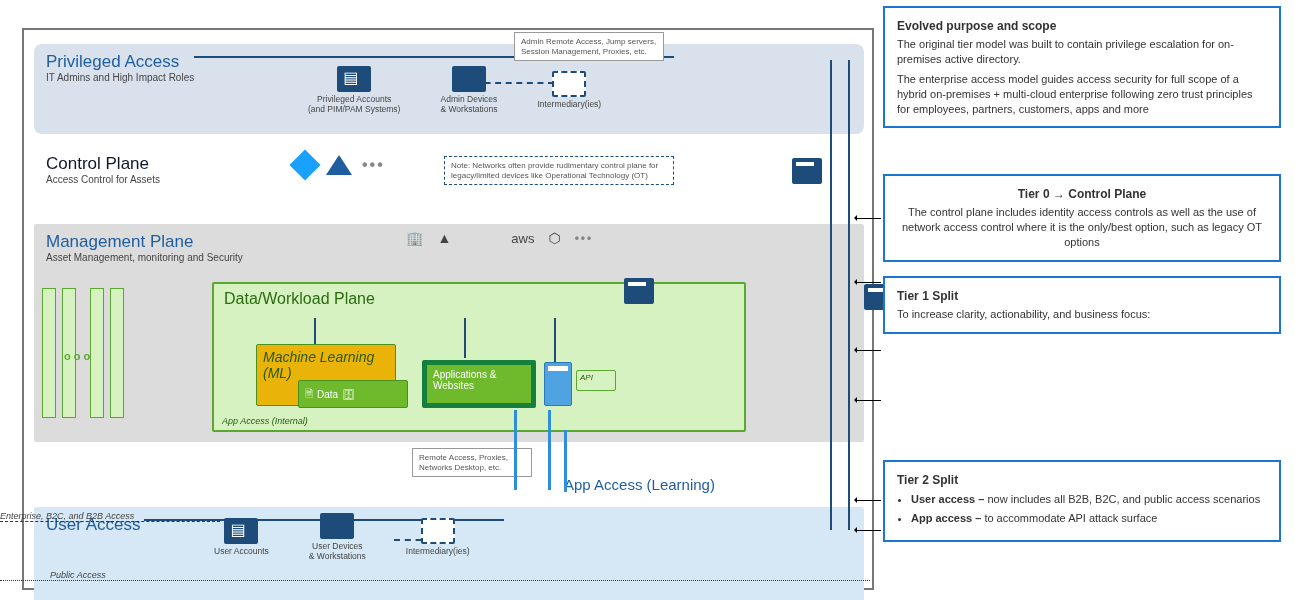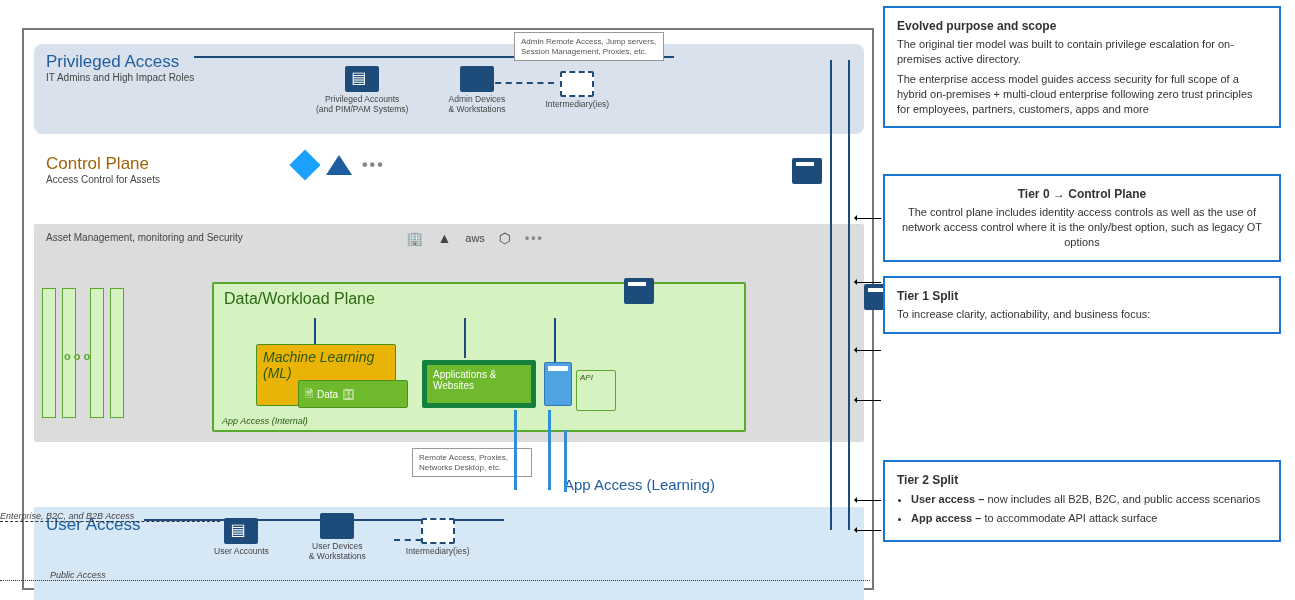--- a/index.html
+++ b/index.html
@@ -3,21 +3,21 @@
 <meta charset="utf-8">
 <style>
   * { box-sizing: border-box; margin: 0; padding: 0; }
   body { font-family: "Segoe UI", Arial, sans-serif; width: 1295px; height: 600px; background: #fff; position: relative; font-size: 11px; color: #333; }
   .diagram { position: absolute; left: 22px; top: 28px; width: 852px; height: 562px; border: 2px solid #777; background: #fff; }
   .plane { position: absolute; }
   .plane-title { font-size: 17px; font-weight: 400; color: #1e5d9e; }
   .plane-sub { font-size: 10px; color: #444; }
   .privileged { left: 10px; top: 14px; width: 830px; height: 90px; background: #d9e2ec; border-radius: 8px; padding: 8px 12px; }
   .control { left: 10px; top: 118px; width: 830px; padding: 6px 12px; }
-  .control .plane-title { color: #a16207; }
+  .control .plane-title { color: #0f172a; }
   .mgmt { left: 10px; top: 194px; width: 830px; height: 218px; background: #dcdcdc; border-radius: 2px; padding: 8px 12px; }
   .workload { position: absolute; left: 178px; top: 58px; width: 534px; height: 150px; background: #d6f2c0; border: 2px solid #5aa82f; border-radius: 2px; padding: 6px 10px; }
   .workload .plane-title { color: #2a6b12; font-size: 16px; }
   .inner-box { position: absolute; border: 1px solid #4a901f; background: #eab308; font-size: 14px; font-style: italic; color: #2a5a0f; padding: 4px 6px; border-radius: 2px; }
   .data-box { position: absolute; left: 84px; top: 96px; width: 110px; height: 28px; background: #6eb92c; color: #fff; border: 1px solid #4a901f; font-size: 10px; font-style: normal; padding: 4px 6px; border-radius: 2px; display:flex; align-items:center; gap:4px; }
   .apps-box { position: absolute; left: 208px; top: 76px; width: 114px; height: 48px; background: #6eb92c; color: #fff; border: 5px solid #15803d; font-size: 10px; padding: 4px 6px; border-radius: 2px; }
   .user-access { left: 10px; top: 440px; width: 830px; height: 108px; background: #d6e7f5; border-radius: 2px; padding: 8px 12px; margin-top: 37px; }
   .user-access .plane-title { color: #1e5d9e; }
   .annotation { position: absolute; right: 14px; width: 398px; border: 2px solid #1976d2; background: #fff; padding: 10px 12px; font-size: 11px; line-height: 1.35; }
   .annotation .ann-title { font-weight: 700; font-size: 12px; margin-bottom: 3px; }
@@ -46,35 +46,35 @@
   .mgmt-icons { position:absolute; left:372px; top:6px; display:flex; align-items:center; gap:14px; font-size:14px; color:#444; }
   .ctrl-icons { position:absolute; left:260px; top:6px; display:flex; align-items:center; gap:10px; font-size:14px; }
   .diamond { width:22px; height:22px; background:#1aa0ff; transform:rotate(45deg); display:inline-block; }
   .pyramid { width:0; height:0; border-left:13px solid transparent; border-right:13px solid transparent; border-bottom:20px solid #1e5d9e; }
   .app-access-label { position:absolute; left:540px; top:446px; font-size:15px; color:#1e5d9e; }
   .enterprise-label { position:absolute; left:0px; top:511px; font-size:9px; font-style:italic; color:#444; }
   .public-label { position:absolute; left:50px; top:570px; font-size:9px; font-style:italic; color:#444; }
   .dashed-h { position:absolute; border-top:1px dashed #333; height:0; }
   .dotted-h { position:absolute; border-top:1px dotted #333; height:0; }
   .app-access-int { position:absolute; left:8px; top:132px; font-size:9px; font-style:italic; color:#2a5a0f; }
-  .api-box { position:absolute; left:362px; top:86px; width:40px; height:41px; background:#d6f2c0; border:1px solid #5aa82f; font-size:8px; font-style:italic; color:#2a5a0f; padding:2px 3px; border-radius:2px;}
+  .api-box { position:absolute; left:362px; top:86px; width:40px; height:21px; background:#d6f2c0; border:1px solid #5aa82f; font-size:8px; font-style:italic; color:#2a5a0f; padding:2px 3px; border-radius:2px;}
   .mini-img { position:absolute; left:330px; top:78px; width:28px; height:44px; background:#4fa3e0; border:1px solid #2e78b8; border-radius:2px;}
   .mini-img::after{content:''; position:absolute; left:3px; top:3px; width:20px; height:5px; background:#fff;}
 </style>
 </head>
 <body>
 
 <div class="diagram">
 
   <div class="plane privileged">
     <div class="plane-title">Privileged Access</div>
     <div class="plane-sub">IT Admins and High Impact Roles</div>
     <div class="connector" style="left:160px; top:12px; width:480px;"></div>
     <div class="connector dashed" style="left:440px; top:38px; width:80px;"></div>
-    <div class="row-icons" style="left:282px; top:22px;justify-content:space-between;">
+    <div class="row-icons" style="left:274px; top:22px;justify-content:space-between;">
       <div class="icon-stack">
         <div class="icon-box id"></div>
         <div class="icon-label" style="white-space:pre-line">Privileged Accounts
 (and PIM/PAM Systems)</div>
       </div>
       <div class="icon-stack">
         <div class="icon-box" style="background:#1e4c7a;"></div>
         <div class="icon-label" style="white-space:pre-line">Admin Devices
 &amp; Workstations</div>
       </div>
@@ -88,28 +88,30 @@
 
   <div class="plane control">
     <div class="plane-title">Control Plane</div>
     <div class="plane-sub">Access Control for Assets</div>
     <div class="ctrl-icons">
       <span class="diamond"></span>
       <span class="pyramid"></span>
       <span class="dots3">•••</span>
     </div>
   </div>
+  <div class="callout dashed" style="left:420px; top:126px;">Note: Networks often provide rudimentary control plane for legacy/limited devices like Operational Technology (OT)</div>
   <div class="side-box" style="right:50px; top:128px;"></div>
 
   <div class="plane mgmt">
+    <div class="plane-title">Management Plane</div>
     <div class="plane-sub">Asset Management, monitoring and Security</div>
     <div class="mgmt-icons">
       <span>🏢</span>
       <span>▲</span>
-      <span style="font-size:11px;">aws</span>
+      <span style="font-size:13px;margin-left:46px;">aws</span>
       <span>⬡</span>
       <span class="dots3" style="font-size:12px;">•••</span>
     </div>
     <div class="green-bars">
       <div class="green-bar"></div>
         <div class="green-bar"></div>
       <div class="green-bar" style="margin-left:8px;"></div>
         <div class="green-bar"></div>
     </div>
     <div style="position:absolute; left:30px; top:126px; color:#5aa82f; font-weight:bold; letter-spacing:3px;">ooo</div>

